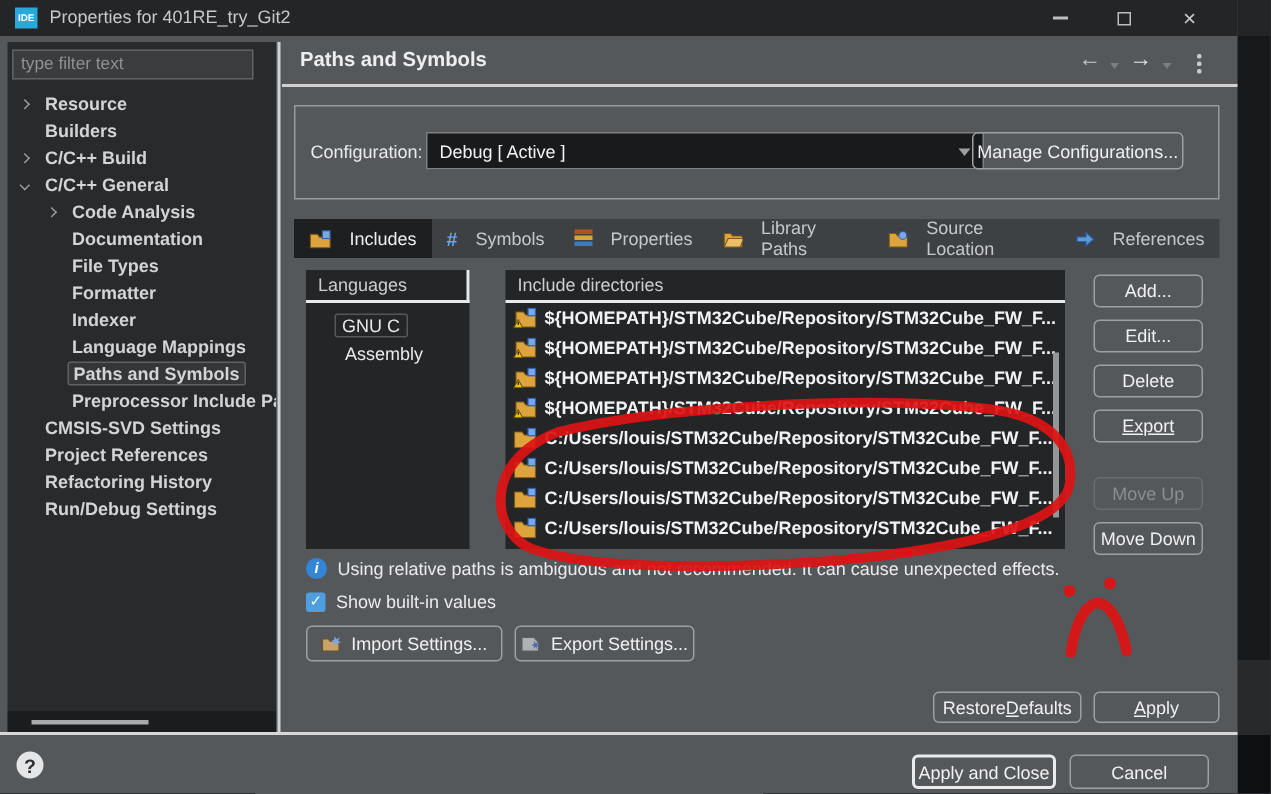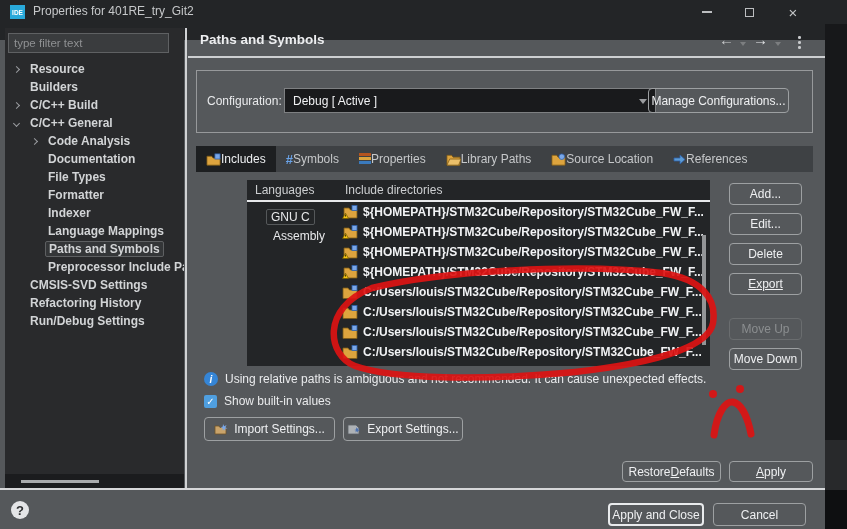--- a/index.html
+++ b/index.html
@@ -1,21 +1,21 @@
 <!DOCTYPE html>
 <html><head>
 <meta charset="utf-8">
 <style>
   html,body{margin:0;padding:0;background:#0e0f11;}
   *{box-sizing:border-box;font-family:"Liberation Sans",sans-serif;}
   #stage{position:relative;width:847px;height:529px;background:#55585b;overflow:hidden;}
   .abs{position:absolute;}
 
   
-  .titlebar{left:0;top:0;width:825px;height:40px;background:#232527;}
+  .titlebar{left:0;top:0;width:825px;height:24px;background:#232527;}
   .logo{left:10px;top:5px;width:15px;height:14px;background:#29a9da;color:#fff;
         font-size:6.5px;font-weight:bold;display:flex;align-items:center;justify-content:center;}
   .win-title{left:33px;top:4px;font-size:12px;color:#c6c8ca;white-space:nowrap;}
   .winbtn{top:0;width:32px;height:24px;display:flex;align-items:center;justify-content:center;color:#bcbec0;}
   .min-glyph{width:10px;height:1.5px;background:#bcbec0;}
   .max-glyph{width:9px;height:9px;border:1.2px solid #bcbec0;}
   .close-glyph{font-size:15px;line-height:1;color:#c4c6c8;}
 
   
   .strip{left:825px;width:22px;}
@@ -51,21 +51,21 @@
           display:flex;align-items:center;padding:0 8px;color:#f1f2f4;font-size:12px;}
   .select .caret{position:absolute;right:8px;top:10px;width:0;height:0;border-left:4px solid transparent;border-right:4px solid transparent;border-top:5px solid #9b9da0;}
 
   .btn{display:flex;align-items:center;justify-content:center;border:1px solid #9da0a2;border-radius:4px;
        color:#eff0f2;font-size:12px;background:transparent;white-space:nowrap;cursor:default;}
   .btn.disabled{border-color:#6a6d6f;color:#8b8e90;}
   .btn.focused{border:2px solid #e9ebed;}
 
   
   .tabbar{left:196px;top:146px;width:617px;height:26px;background:#3e4144;display:flex;align-items:stretch;}
-  .tab{display:flex;align-items:center;gap:0;padding:1px 10px;font-size:12px;color:#c6c8ca;}
+  .tab{display:flex;align-items:center;gap:12px;padding:1px 10px;font-size:12px;color:#c6c8ca;}
   .tab.active{background:#1d1f21;color:#eceef0;}
   .hash{color:#6aa3e8;font-weight:bold;font-size:13px;}
   .books i{display:block;height:3px;width:12px;margin-bottom:1px;}
 
   
   .panel{background:#232527;}
   .panel-h{height:22px;display:flex;align-items:center;padding:0 8px;font-size:12px;color:#ccced0;
            border-bottom:2px solid #e8e9eb;}
   .lang-item{font-size:12px;color:#e8e9eb;padding:0 4px;}
   .lang-item.sel{border:1px solid #55585a;border-radius:2px;}
@@ -154,20 +154,23 @@
       <div class="trow lvl1 sel">
           <span class="lbl">Paths and Symbols</span>
         </div>
       <div class="trow lvl1">
           <span class="lbl">Preprocessor Include Pat</span>
         </div>
       <div class="trow lvl0">
           <span class="lbl">CMSIS-SVD Settings</span>
         </div>
       <div class="trow lvl0">
+          <span class="lbl">Project References</span>
+        </div>
+      <div class="trow lvl0">
           <span class="lbl">Refactoring History</span>
         </div>
       <div class="trow lvl0">
           <span class="lbl">Run/Debug Settings</span>
         </div>
     </div>
     <div class="abs tree-scroll">
       <div class="abs tree-thumb"></div>
     </div>
   </div>
@@ -230,21 +233,21 @@
       <span>Source Location</span>
     </div>
     <div class="tab">
       <svg width="13" height="13" viewBox="0 0 13 13">
           <path d="M1 5h6V2l5 4.5-5 4.5V8H1z" fill="#5b9bd5" stroke="#2d5fa8" stroke-width="0.8"></path>
         </svg>
       <span>References</span>
     </div>
   </div>
 
-  <div class="abs panel" style="left:204px;top:180px;width:109px;height:186px;margin-left:43px;">
+  <div class="abs panel" style="left:204px;top:180px;width:109px;height:186px;">
     <div class="panel-h" style="border-right:2px solid #e8e9eb;">Languages</div>
     <div class="abs lang-item sel" style="left:19px;top:29px;">GNU C</div>
     <div class="abs lang-item" style="left:22px;top:49px;">Assembly</div>
   </div>
 
   <div class="abs panel" style="left:337px;top:180px;width:373px;height:186px;">
     <div class="panel-h">Include directories</div>
 
     <div class="irow">
       <svg width="16" height="14" viewBox="0 0 16 14">

